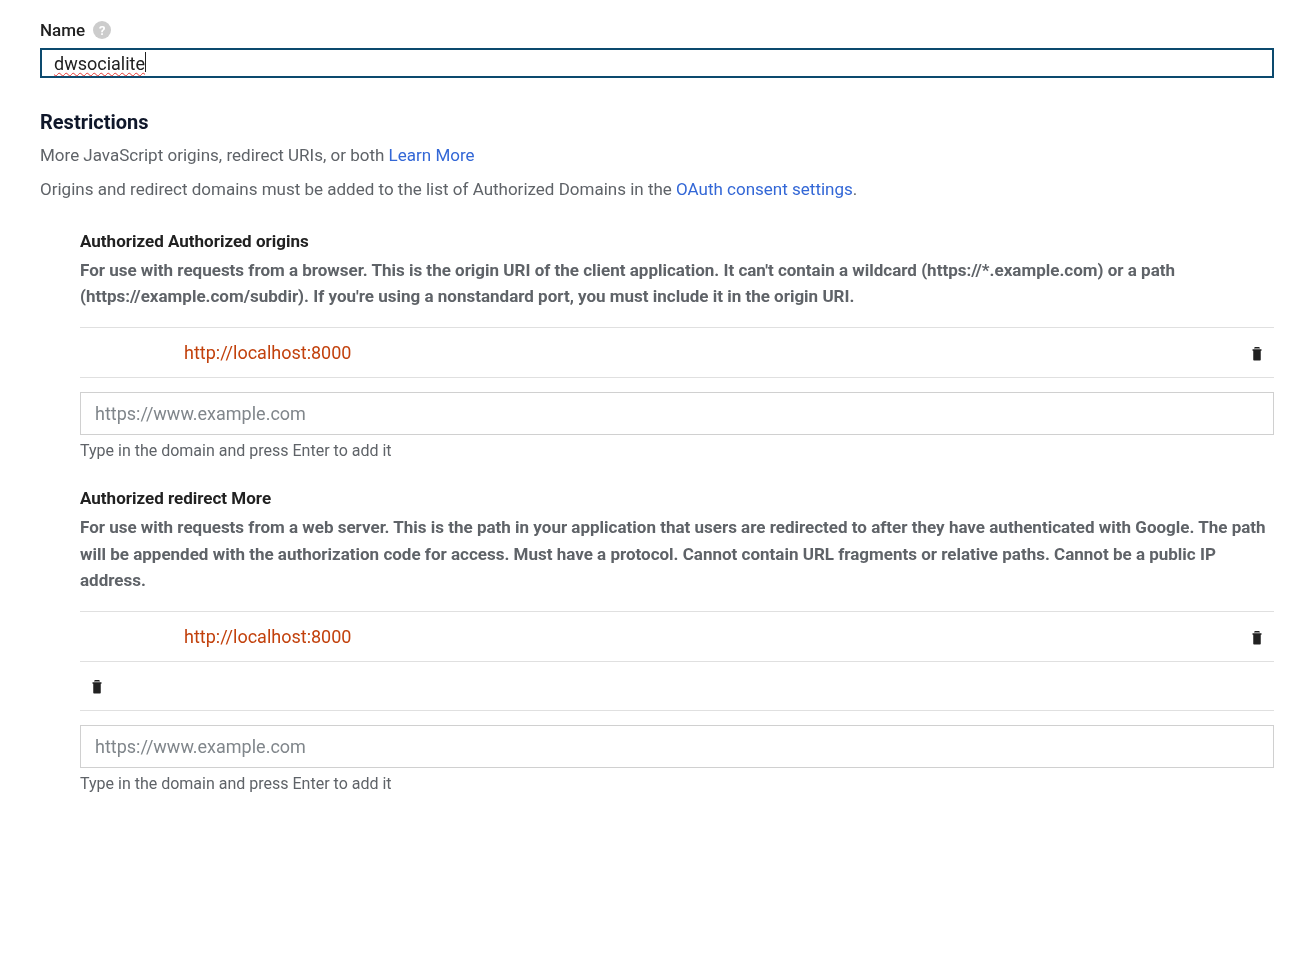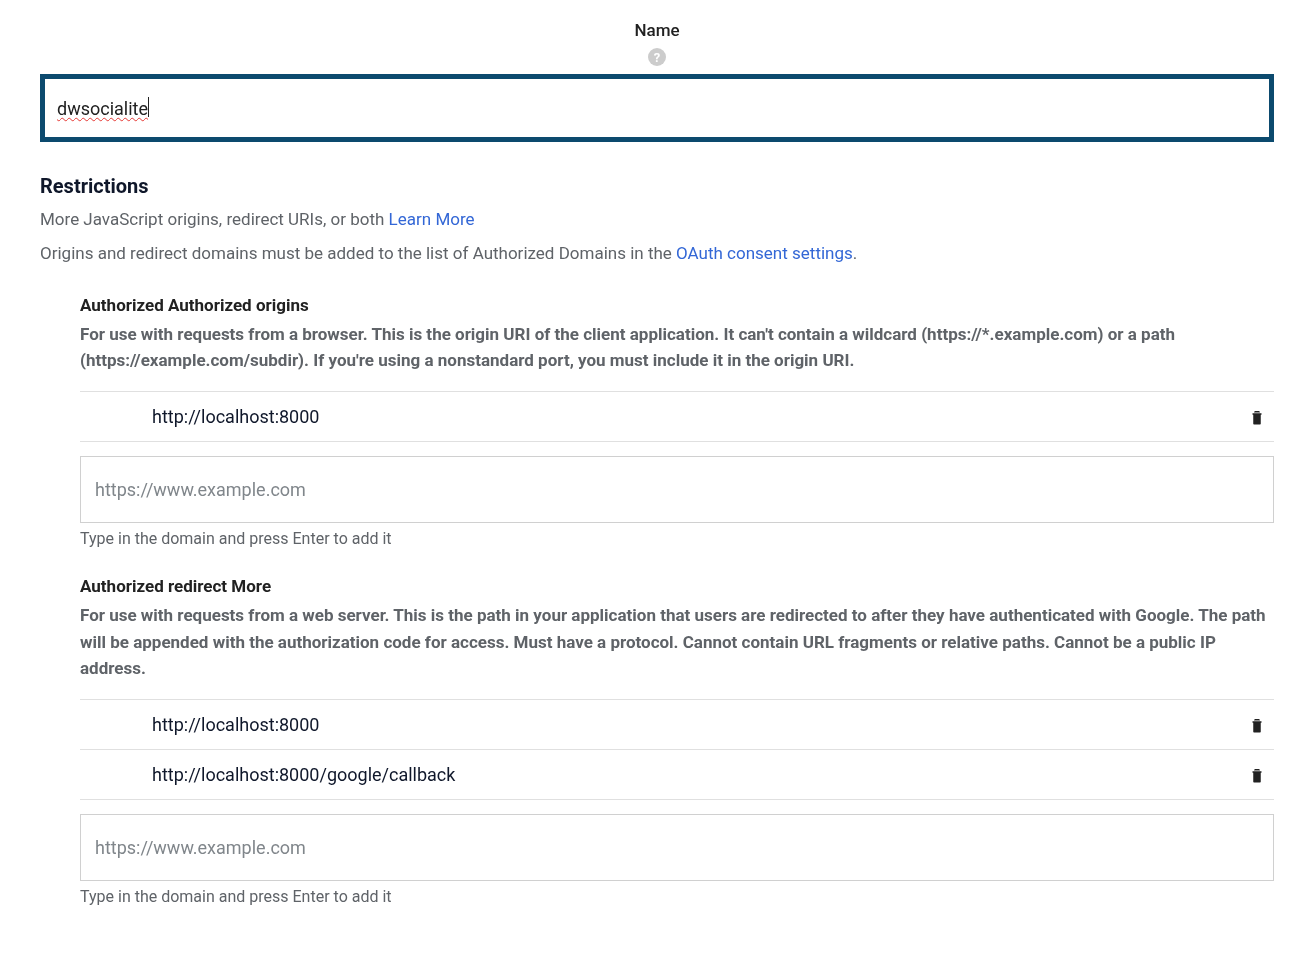--- a/index.html
+++ b/index.html
@@ -9,43 +9,42 @@
       color: #212121;
       padding: 20px 40px;
       font-size: 14px;
       -webkit-font-smoothing: antialiased;
     }
     .label-row {
       display: flex;
       align-items: center;
       gap: 8px;
       margin-bottom: 8px;
-      flex-direction: column;
     }
     .label {
       font-size: 17px;
       font-weight: 500;
       color: #212121;
     }
     .help-icon {
       width: 18px;
       height: 18px;
       border-radius: 50%;
       background: #ccc;
       color: #fff;
       display: inline-flex;
       align-items: center;
       justify-content: center;
       font-size: 13px;
       font-weight: 700;
     }
     .name-input {
       width: 100%;
-      border: 5px solid #0c4a6e;
-      padding: 18px 12px;
+      border: 2px solid #0c4a6e;
+      padding: 2px 12px;
       font-size: 18px;
       color: #212121;
       outline: none;
       font-family: inherit;
     }
     .spellcheck {
       text-decoration: underline wavy #e53935;
       text-decoration-thickness: 1.2px;
       text-underline-offset: 2px;
     }
@@ -87,40 +86,40 @@
       border-top: 1px solid #e0e0e0;
     }
     .entry-row {
       display: flex;
       align-items: center;
       border-bottom: 1px solid #e0e0e0;
       padding: 14px 0;
     }
     .entry-text {
       font-size: 18px;
-      color: #0f172a;
-      margin-left: 72px;
+      color: #c2410c;
+      margin-left: 104px;
       flex: 1;
     }
     .trash-btn {
       background: none;
       border: none;
       padding: 0 8px;
       cursor: pointer;
       display: inline-flex;
     }
     .trash-btn svg {
       width: 18px;
       height: 20px;
       fill: #212121;
     }
     .add-input {
       width: 100%;
       border: 1px solid #d0d0d0;
-      padding: 22px 14px;
+      padding: 10px 14px;
       font-size: 18px;
       color: #212121;
       font-family: inherit;
       outline: none;
       margin-top: 14px;
     }
     .add-input::placeholder { color: #80868b; }
     .hint {
       font-size: 16px;
       color: #5f6368;
@@ -176,21 +175,20 @@
   <div class="entry-list">
     <div class="entry-row">
       <span class="entry-text">http://localhost:8000</span>
       <button class="trash-btn">
         <svg viewBox="0 0 24 24">
             <path d="M6 7h12v2H6zM7 9h10v12a1 1 0 0 1-1 1H8a1 1 0 0 1-1-1zM9 4h6l1 2H8z"></path>
           </svg>
       </button>
     </div>
     <div class="entry-row">
-      <span class="entry-text">http://localhost:8000/google/callback</span>
       <button class="trash-btn">
         <svg viewBox="0 0 24 24">
             <path d="M6 7h12v2H6zM7 9h10v12a1 1 0 0 1-1 1H8a1 1 0 0 1-1-1zM9 4h6l1 2H8z"></path>
           </svg>
       </button>
     </div>
   </div>
   <input class="add-input" type="text" placeholder="https://www.example.com" style="">
   <p class="hint">Type in the domain and press Enter to add it</p>
 </div>

